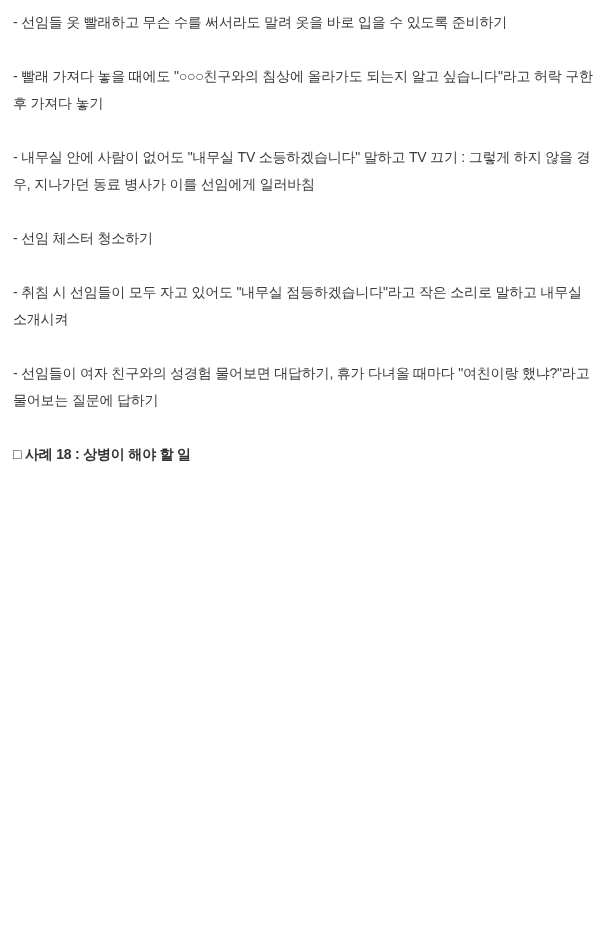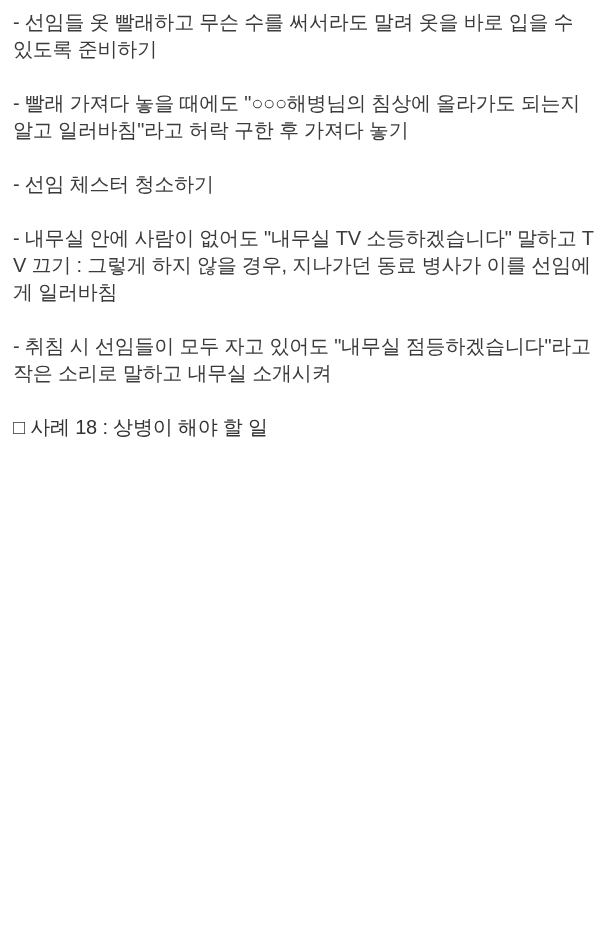--- a/index.html
+++ b/index.html
@@ -11,41 +11,42 @@
     width: 613px;
     height: 935px;
     overflow: hidden;
   }
   .doc {
     box-sizing: border-box;
     width: 613px;
     min-height: 935px;
     padding: 9px 16px 10px 13px;
     font-family: "Liberation Sans", "DejaVu Sans", sans-serif;
-    font-size: 20px;
+    font-size: 14px;
     line-height: 27px;
     letter-spacing: -0.2px;
     color: #3b3b3b;
     word-break: break-all;
     background: #ffffff;
   }
   .para {
     margin: 0 0 27px 0;
   }
   .heading {
     margin: 0 0 27px 0;
-    font-weight: normal;
+    font-weight: bold;
     color: #333333;
   }
 </style>
 </head>
 <body>
 
 <div class="doc">
   <p class="para">- 선임들 옷 빨래하고 무슨 수를 써서라도 말려 옷을 바로 입을 수 있도록 준비하기</p>
-  <p class="para">- 빨래 가져다 놓을 때에도 "○○○해병님의 침상에 올라가도 되는지 알고 일러바침"라고 허락 구한 후 가져다 놓기</p>
+  <p class="para">- 빨래 가져다 놓을 때에도 "○○○친구와의 침상에 올라가도 되는지 알고 싶습니다"라고 허락 구한 후 가져다 놓기</p>
+  <p class="para">- 내무실 안에 사람이 없어도 "내무실 TV 소등하겠습니다" 말하고 TV 끄기 : 그렇게 하지 않을 경우, 지나가던 동료 병사가 이를 선임에게 일러바침</p>
   <p class="para">- 선임 체스터 청소하기</p>
-  <p class="para">- 내무실 안에 사람이 없어도 "내무실 TV 소등하겠습니다" 말하고 TV 끄기 : 그렇게 하지 않을 경우, 지나가던 동료 병사가 이를 선임에게 일러바침</p>
   <p class="para">- 취침 시 선임들이 모두 자고 있어도 "내무실 점등하겠습니다"라고 작은 소리로 말하고 내무실 소개시켜</p>
+  <p class="para">- 선임들이 여자 친구와의 성경험 물어보면 대답하기, 휴가 다녀올 때마다 "여친이랑 했냐?"라고 물어보는 질문에 답하기</p>
 
   <p class="heading">□ 사례 18 : 상병이 해야 할 일</p>
 
 </div>
 
 </body></html>

